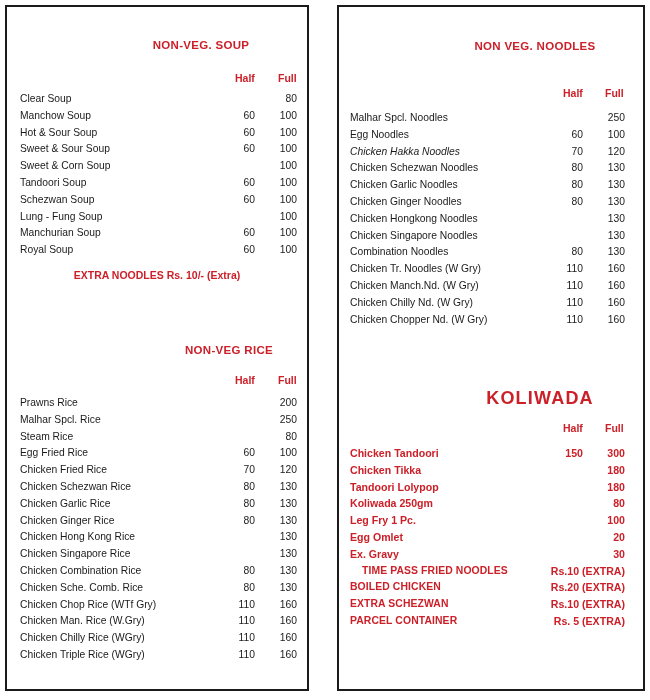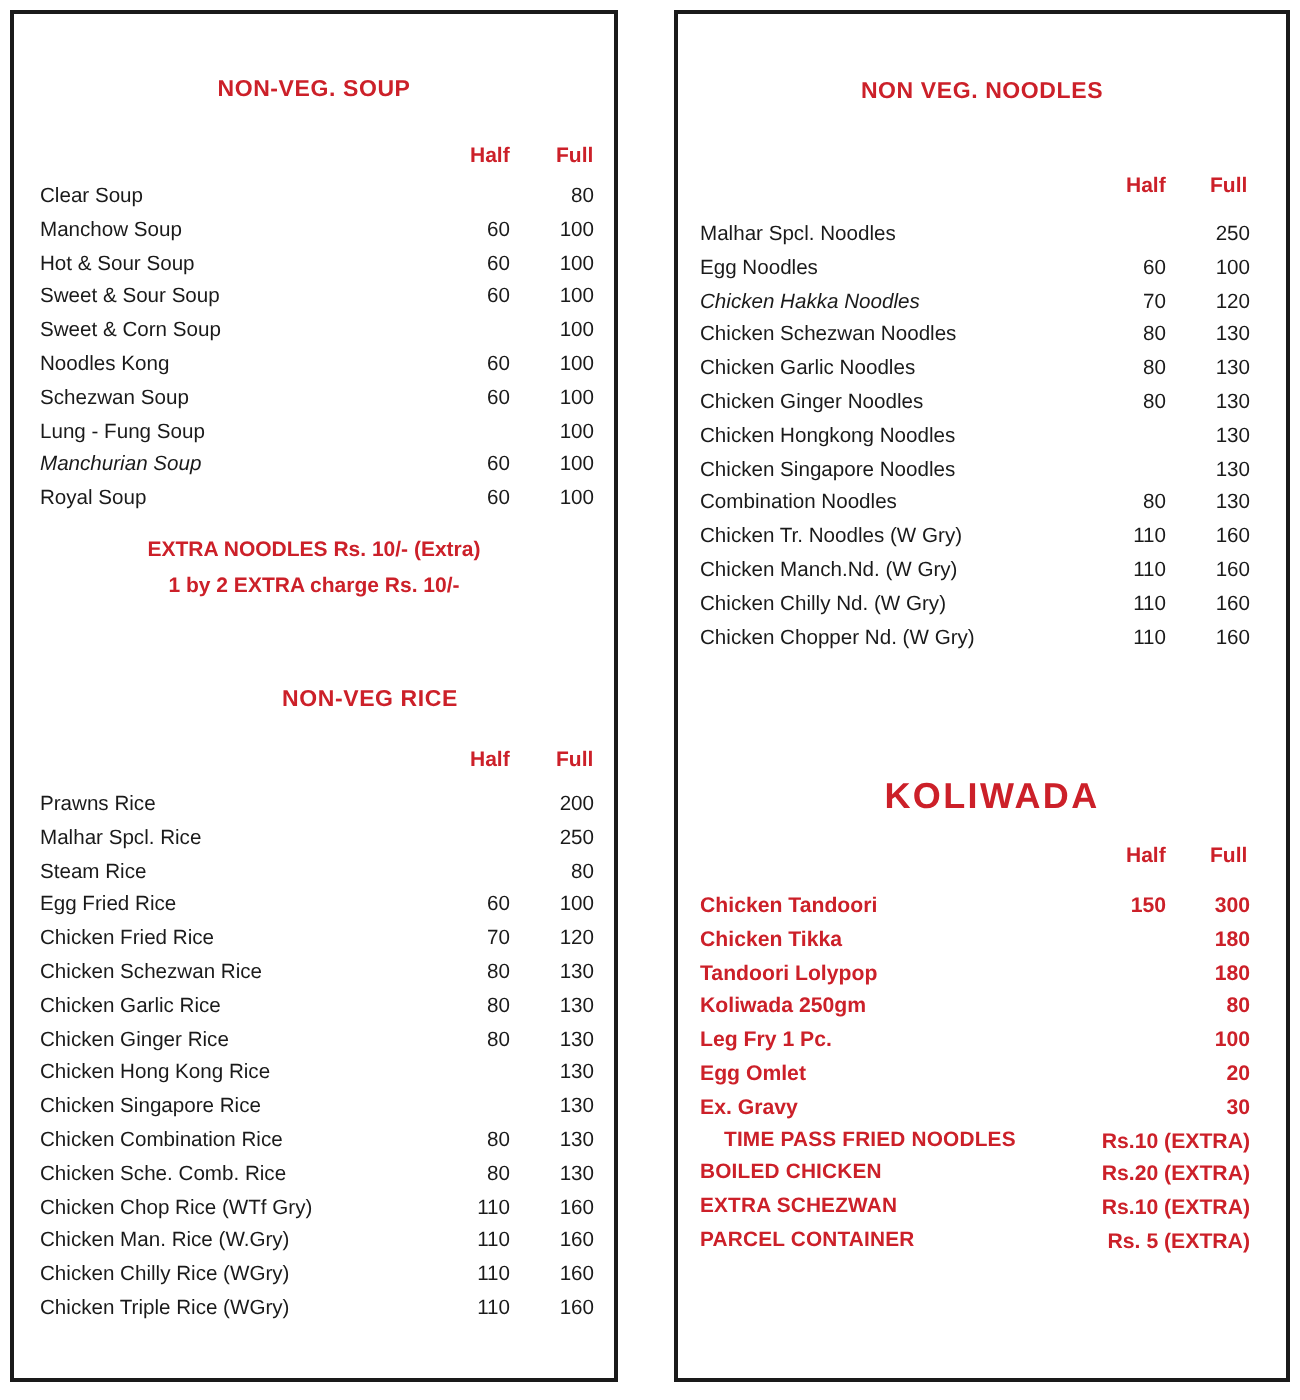--- a/index.html
+++ b/index.html
@@ -38,20 +38,21 @@
     height: 686px;
   }
   .section-title {
     position: absolute;
     color: #cc2029;
     font-weight: bold;
     font-size: 11.5px;
     letter-spacing: 0.3px;
     white-space: nowrap;
     text-align: center;
+    padding-left: 44px;
   }
   .koliwada-title {
     font-size: 18px;
     letter-spacing: 1.2px;
     margin-left: 12px;
   }
   .colhead {
     position: absolute;
     color: #cc2029;
     font-weight: bold;
@@ -137,48 +138,47 @@
           <span class="item-name" style="left: 13px;">Sweet &amp; Sour Soup</span>
           <span class="item-half" style="left: 220px; width: 28px;">60</span>
           <span class="item-full" style="left: 262px; width: 28px;">100</span>
         </div>
         <div class="item-row">
           <span class="item-name" style="left: 13px;">Sweet &amp; Corn Soup</span>
           <span class="item-half" style="left: 220px; width: 28px;"></span>
           <span class="item-full" style="left: 262px; width: 28px;">100</span>
         </div>
         <div class="item-row">
-          <span class="item-name" style="left: 13px;">Noodles Kong</span>
+          <span class="item-name" style="left: 13px;">Tandoori Soup</span>
           <span class="item-half" style="left: 220px; width: 28px;">60</span>
           <span class="item-full" style="left: 262px; width: 28px;">100</span>
         </div>
         <div class="item-row">
           <span class="item-name" style="left: 13px;">Schezwan Soup</span>
           <span class="item-half" style="left: 220px; width: 28px;">60</span>
           <span class="item-full" style="left: 262px; width: 28px;">100</span>
         </div>
         <div class="item-row">
           <span class="item-name" style="left: 13px;">Lung - Fung Soup</span>
           <span class="item-half" style="left: 220px; width: 28px;"></span>
           <span class="item-full" style="left: 262px; width: 28px;">100</span>
         </div>
         <div class="item-row">
-          <span class="item-name" style="left: 13px; font-style: italic;">Manchurian Soup</span>
+          <span class="item-name" style="left: 13px;">Manchurian Soup</span>
           <span class="item-half" style="left: 220px; width: 28px;">60</span>
           <span class="item-full" style="left: 262px; width: 28px;">100</span>
         </div>
         <div class="item-row">
           <span class="item-name" style="left: 13px;">Royal Soup</span>
           <span class="item-half" style="left: 220px; width: 28px;">60</span>
           <span class="item-full" style="left: 262px; width: 28px;">100</span>
         </div>
       </div>
 
     <div class="note-line" style="top:262px; left:0; width:300px;">EXTRA NOODLES Rs. 10/- (Extra)</div>
-    <div class="note-line" style="top:280px; left:0; width:300px;">1 by 2 EXTRA charge Rs. 10/-</div>
 
     <div class="section-title" style="top:337px; left:0; width:356px;">NON-VEG RICE</div>
 
     <div class="colhead" style="top:367px; left:228px;">Half</div>
     <div class="colhead" style="top:367px; left:271px;">Full</div>
 
     <div class="item-list" id="rice-list" style="top:388px;">
         <div class="item-row">
           <span class="item-name" style="left: 13px;">Prawns Rice</span>
           <span class="item-half" style="left: 220px; width: 28px;"></span>

